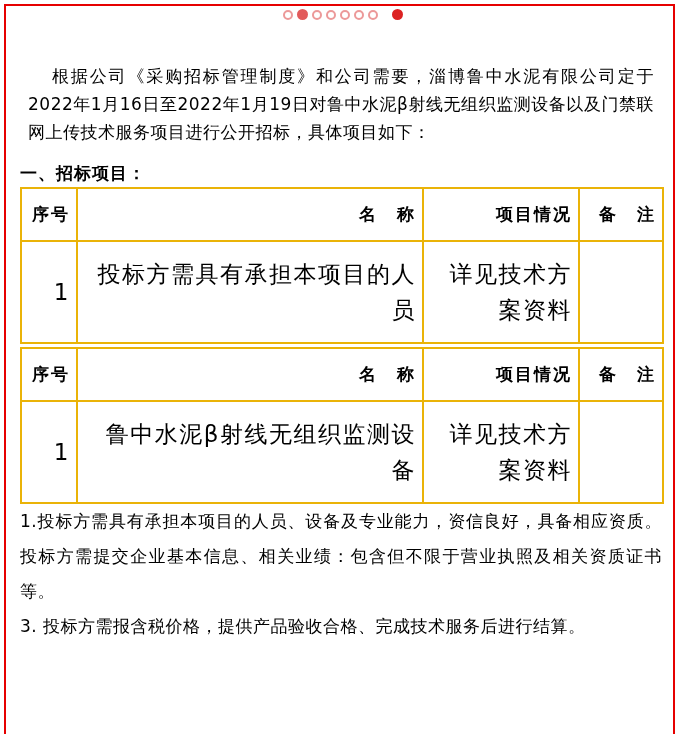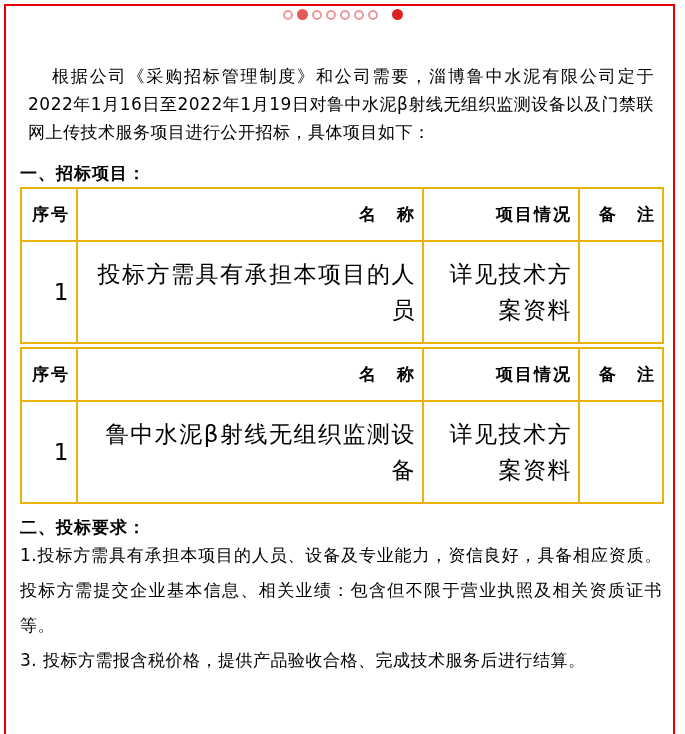--- a/index.html
+++ b/index.html
@@ -118,18 +118,17 @@
     </tr>
     <tr>
       <td>1</td>
       <td>鲁中水泥β射线无组织监测设备</td>
       <td class="cell-info">详见技术方案资料</td>
       <td></td>
     </tr>
   </tbody>
     </table>
 
-  <p class="req-heading">二、投标要求：</p>
 
   <p class="req-item">1.投标方需具有承担本项目的人员、设备及专业能力，资信良好，具备相应资质。投标方需提交企业基本信息、相关业绩：包含但不限于营业执照及相关资质证书等。</p>
   <p class="req-item">3. 投标方需报含税价格，提供产品验收合格、完成技术服务后进行结算。</p>
 
 </div>
 
 </body></html>

